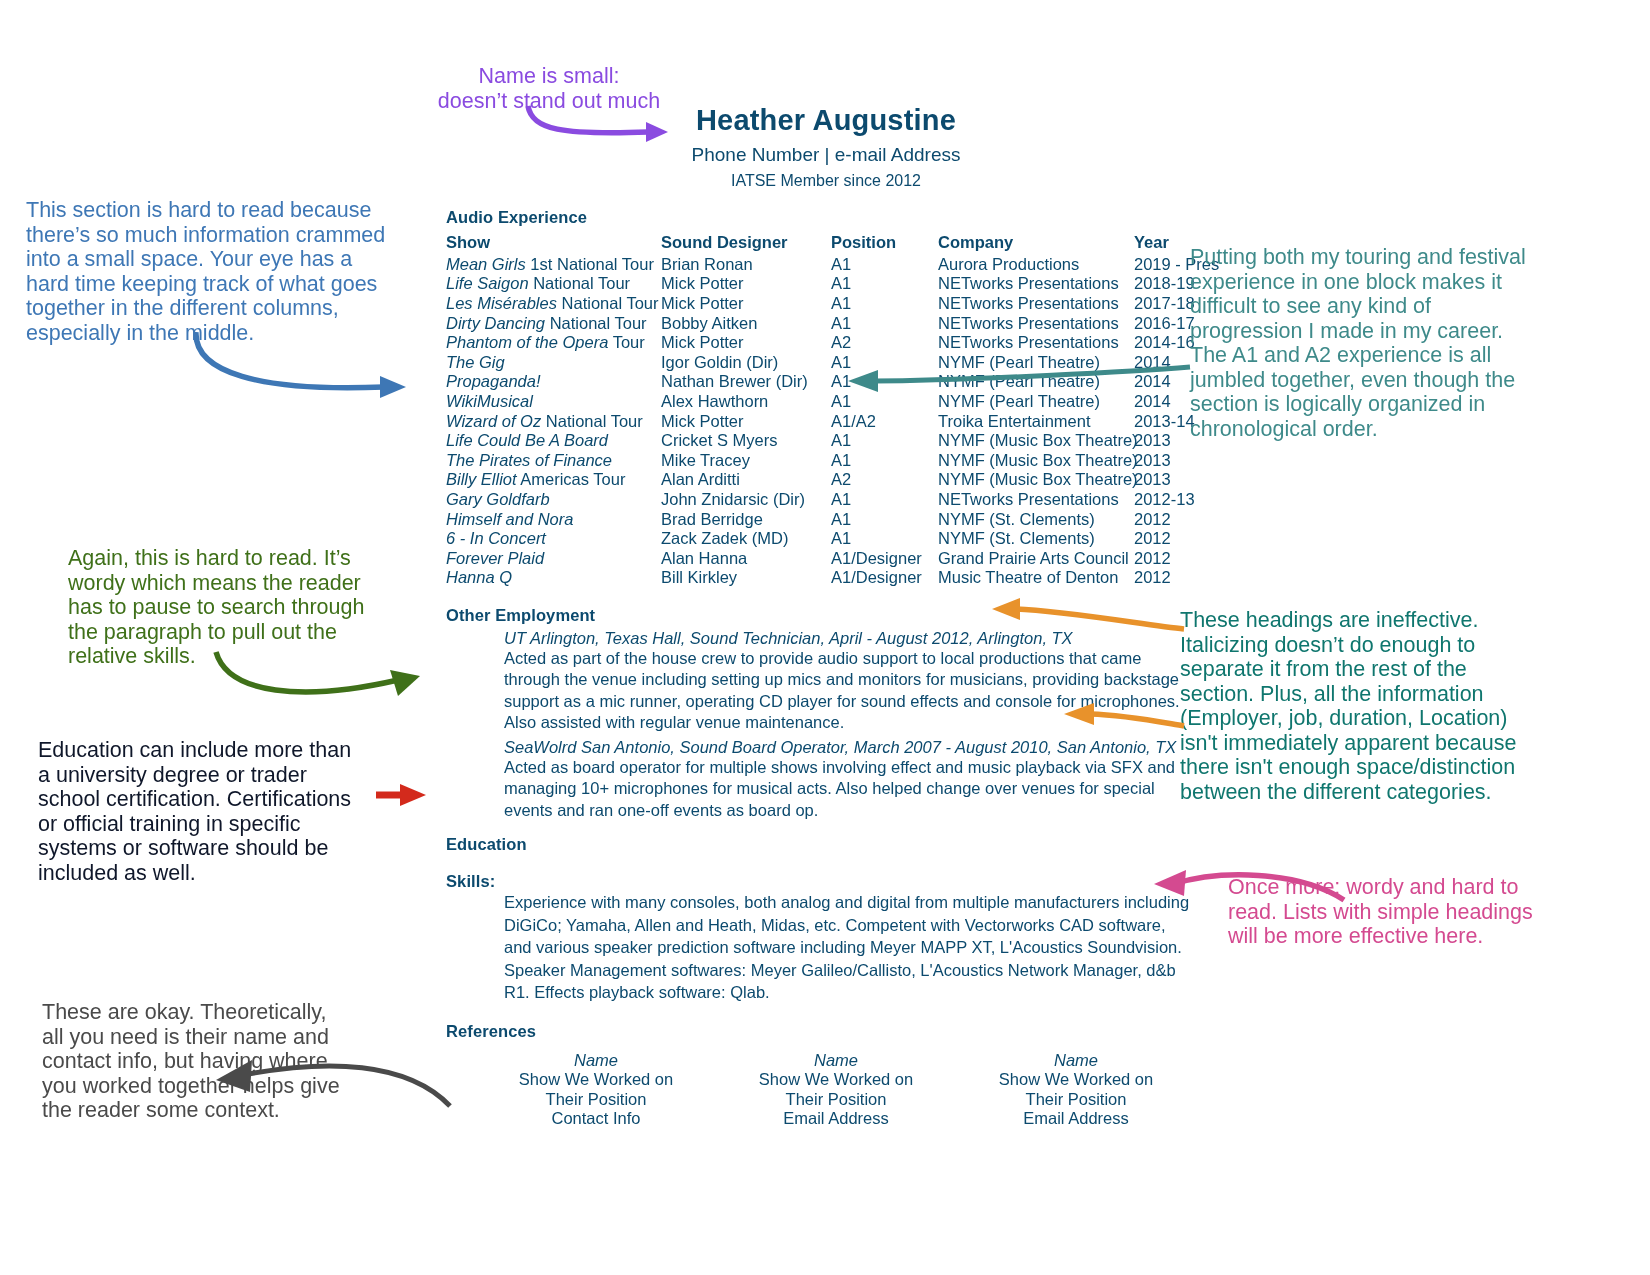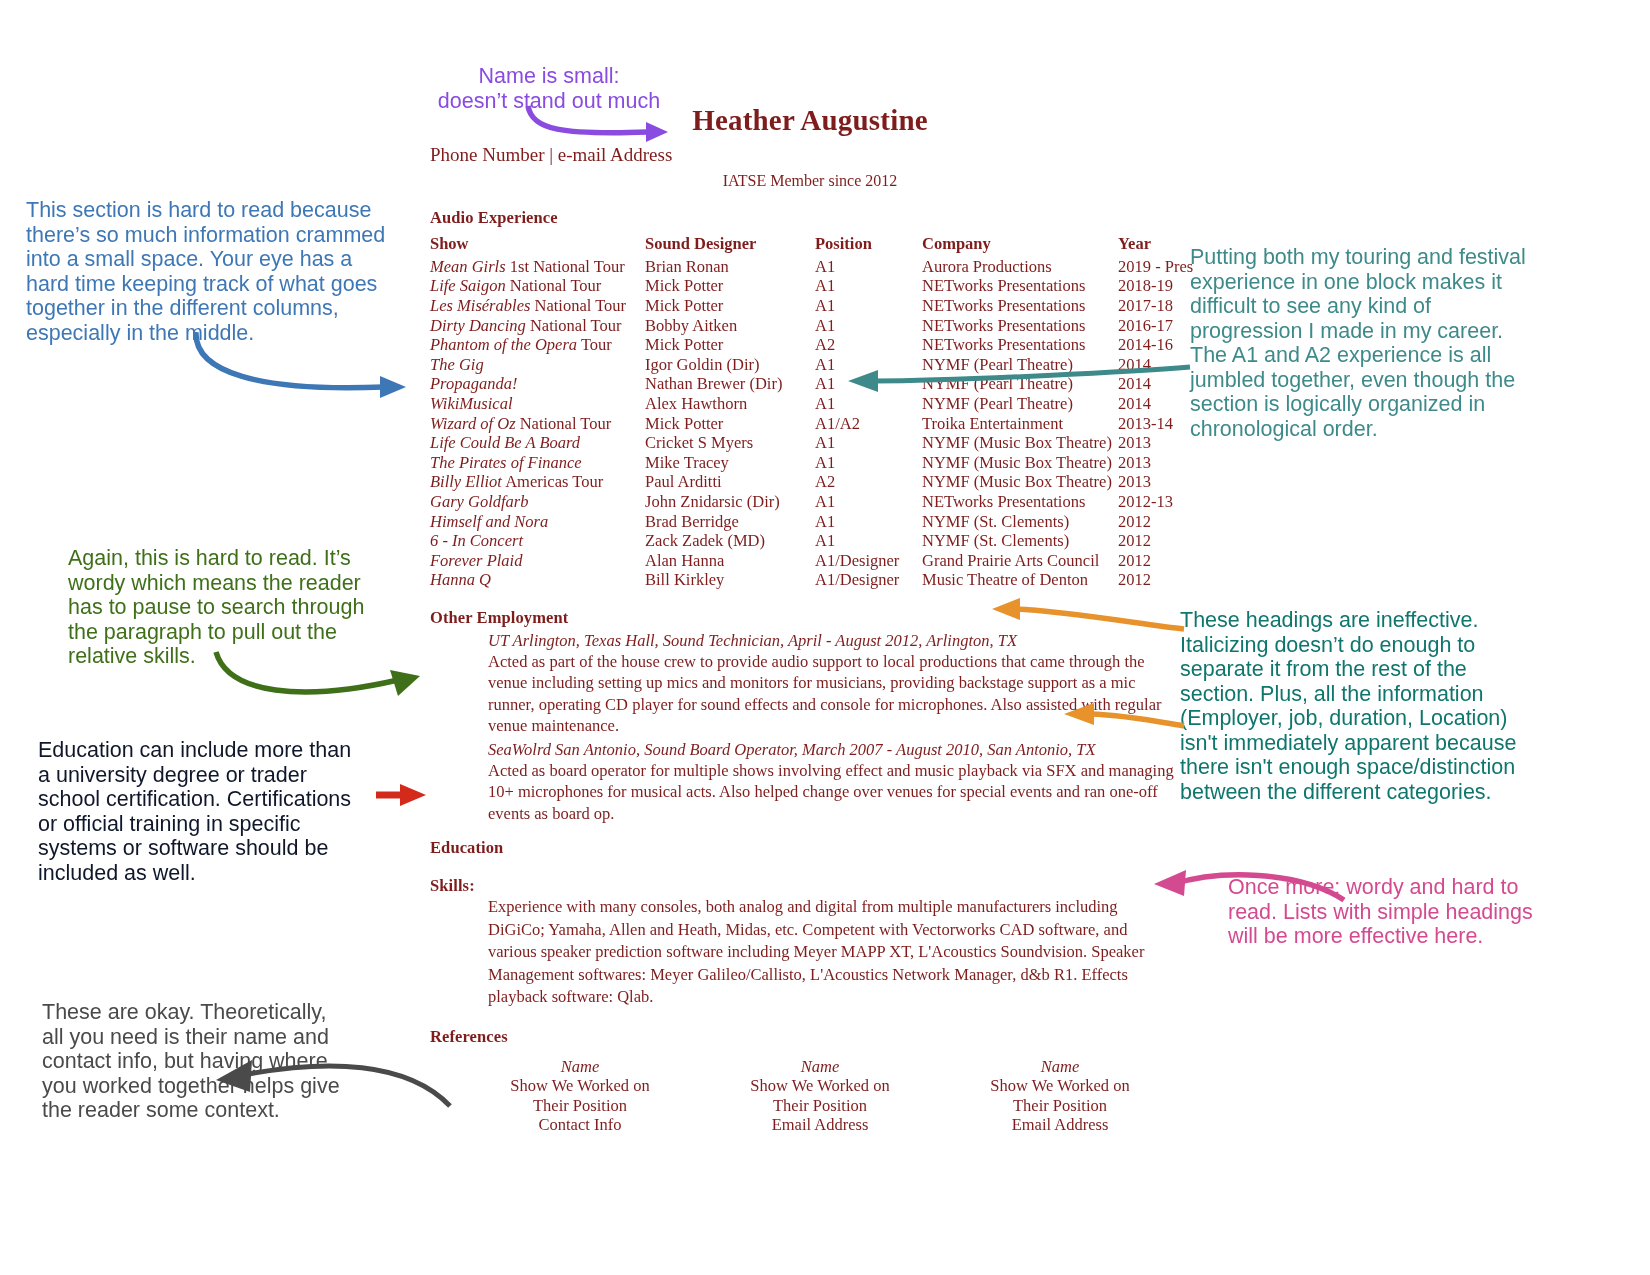--- a/index.html
+++ b/index.html
@@ -15,34 +15,35 @@
     overflow: hidden;
   }
   .page {
     position: absolute;
     inset: 0;
   }
 
   
   .resume {
     position: absolute;
-    left: 430px;
+    left: 446px;
     top: 105px;
     width: 760px;
-    color: #7f1d1d;
-    font-family: Liberation Serif, serif;
+    color: #0c4a6e;
+    font-family: Liberation Sans, sans-serif;
   }
   .res-name {
     text-align: center;
     font-size: 29px;
     font-weight: bold;
     letter-spacing: .2px;
     line-height: 1.1;
   }
   .res-contact {
+    text-align: center;
     font-size: 19px;
     margin-top: 7px;
   }
   .res-member {
     text-align: center;
     font-size: 16px;
     margin-top: 6px;
   }
 
   .sec-head {
@@ -242,21 +243,21 @@
           </tr>
           <tr>
             <td><span class="show-t">The Pirates of Finance</span><span></span></td>
             <td>Mike Tracey</td>
             <td>A1</td>
             <td>NYMF (Music Box Theatre)</td>
             <td>2013</td>
           </tr>
           <tr>
             <td><span class="show-t">Billy Elliot</span><span> Americas Tour</span></td>
-            <td>Paul Arditti</td>
+            <td>Alan Arditti</td>
             <td>A2</td>
             <td>NYMF (Music Box Theatre)</td>
             <td>2013</td>
           </tr>
           <tr>
             <td><span class="show-t">Gary Goldfarb</span><span></span></td>
             <td>John Znidarsic (Dir)</td>
             <td>A1</td>
             <td>NETworks Presentations</td>
             <td>2012-13</td>

